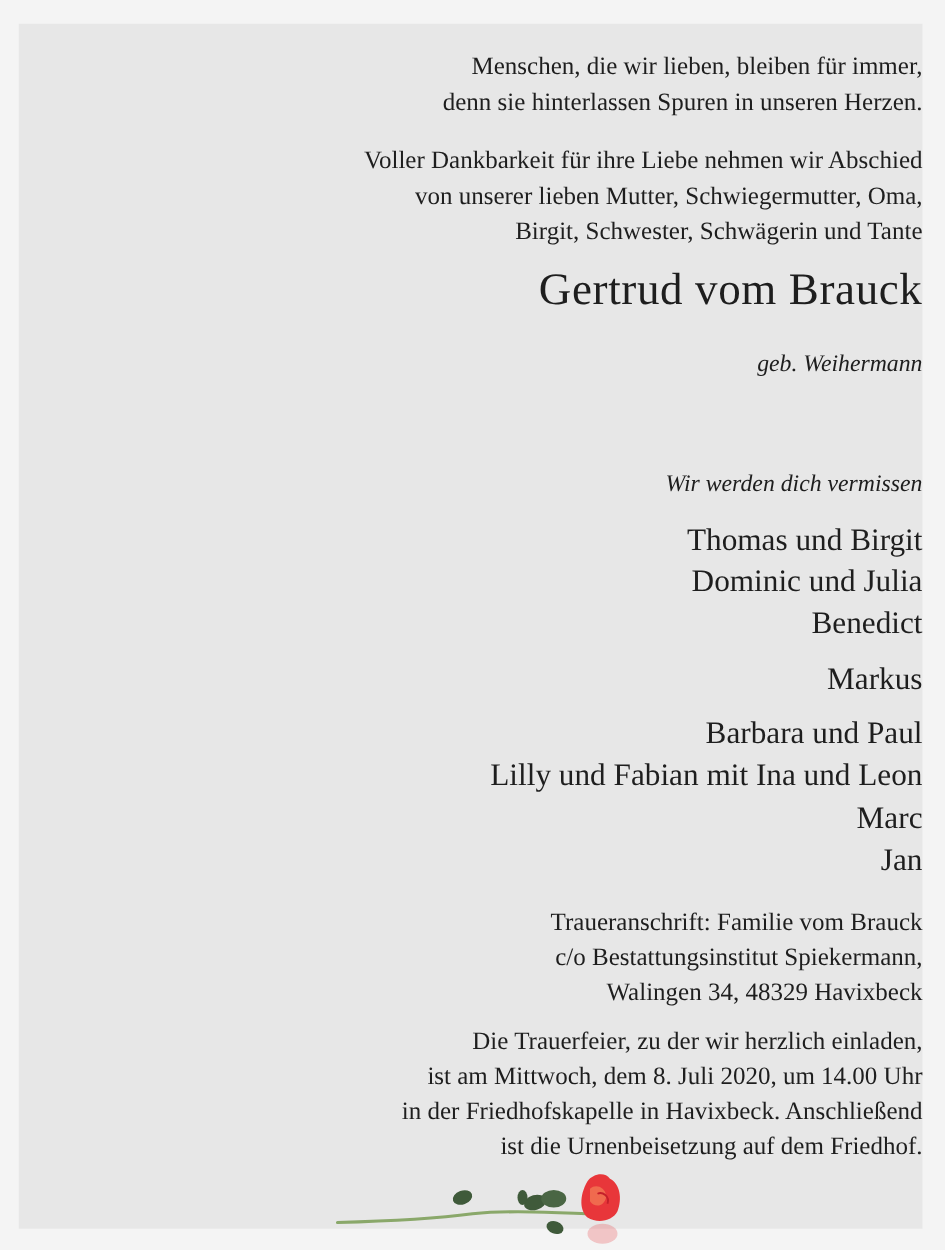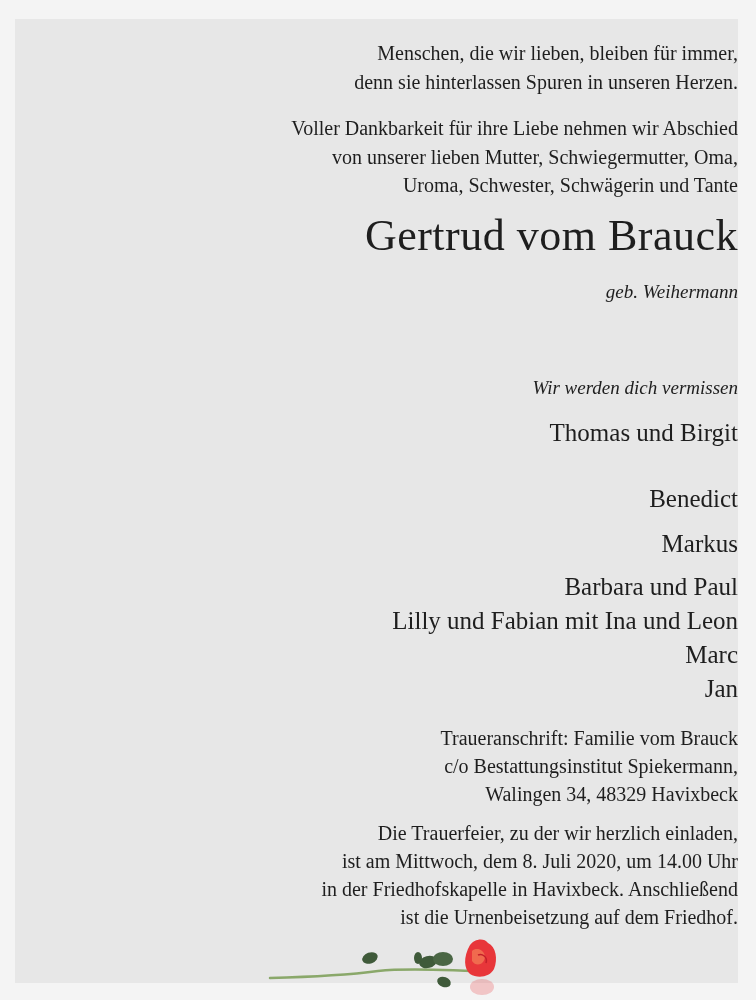--- a/index.html
+++ b/index.html
@@ -17,50 +17,51 @@
     width: 723px; height: 964px;
     background: #e7e7e7;
   }
   .line {
     position: absolute;
     left: 0; width: 100%;
     text-align: right;
     white-space: nowrap;
   }
   .f20 { font-size: 20px; }
-  .name { font-size: 44px; letter-spacing: 0.5px; }
+  .name { font-size: 36px; letter-spacing: 0.5px; }
   .f19 { font-size: 19px; font-style: italic; }
   .f24 { font-size: 25px; }
   .dates span { display: inline-block; }
   .birth-sym { font-size: 14px; vertical-align: 6px; margin-right: 4px; }
   .gap { display: inline-block; width: 30px; }
   .rose {
     position: absolute;
     left: 253px; top: 918px;
   }
 </style>
 </head>
 <body>
 
 <div class="panel">
 
   <div class="line f20" style="top:23px">Menschen, die wir lieben, bleiben für immer,</div>
   <div class="line f20" style="top:52px">denn sie hinterlassen Spuren in unseren Herzen.</div>
 
   <div class="line f20" style="top:98px">Voller Dankbarkeit für ihre Liebe nehmen wir Abschied</div>
   <div class="line f20" style="top:127px">von unserer lieben Mutter, Schwiegermutter, Oma,</div>
-  <div class="line f20" style="top:155px">Uroma, Schwester, Schwägerin und Tante</div>
+  <div class="line f20" style="top:155px">Birgit, Schwester, Schwägerin und Tante</div>
 
   <div class="line name" style="top:191px">Gertrud vom Brauck</div>
   <div class="line f19" style="top:262px">geb. Weihermann</div>
 
 
   <div class="line f19" style="top:358px">Wir werden dich vermissen</div>
 
   <div class="line f24" style="top:400px">Thomas und Birgit</div>
+  <div class="line f24" style="top:433px">Dominic und Julia</div>
   <div class="line f24" style="top:466px">Benedict</div>
 
   <div class="line f24" style="top:511px">Markus</div>
 
   <div class="line f24" style="top:554px">Barbara und Paul</div>
   <div class="line f24" style="top:588px">Lilly und Fabian mit Ina und Leon</div>
   <div class="line f24" style="top:622px">Marc</div>
   <div class="line f24" style="top:656px">Jan</div>
 
   <div class="line f20" style="top:708px">Traueranschrift: Familie vom Brauck</div>

